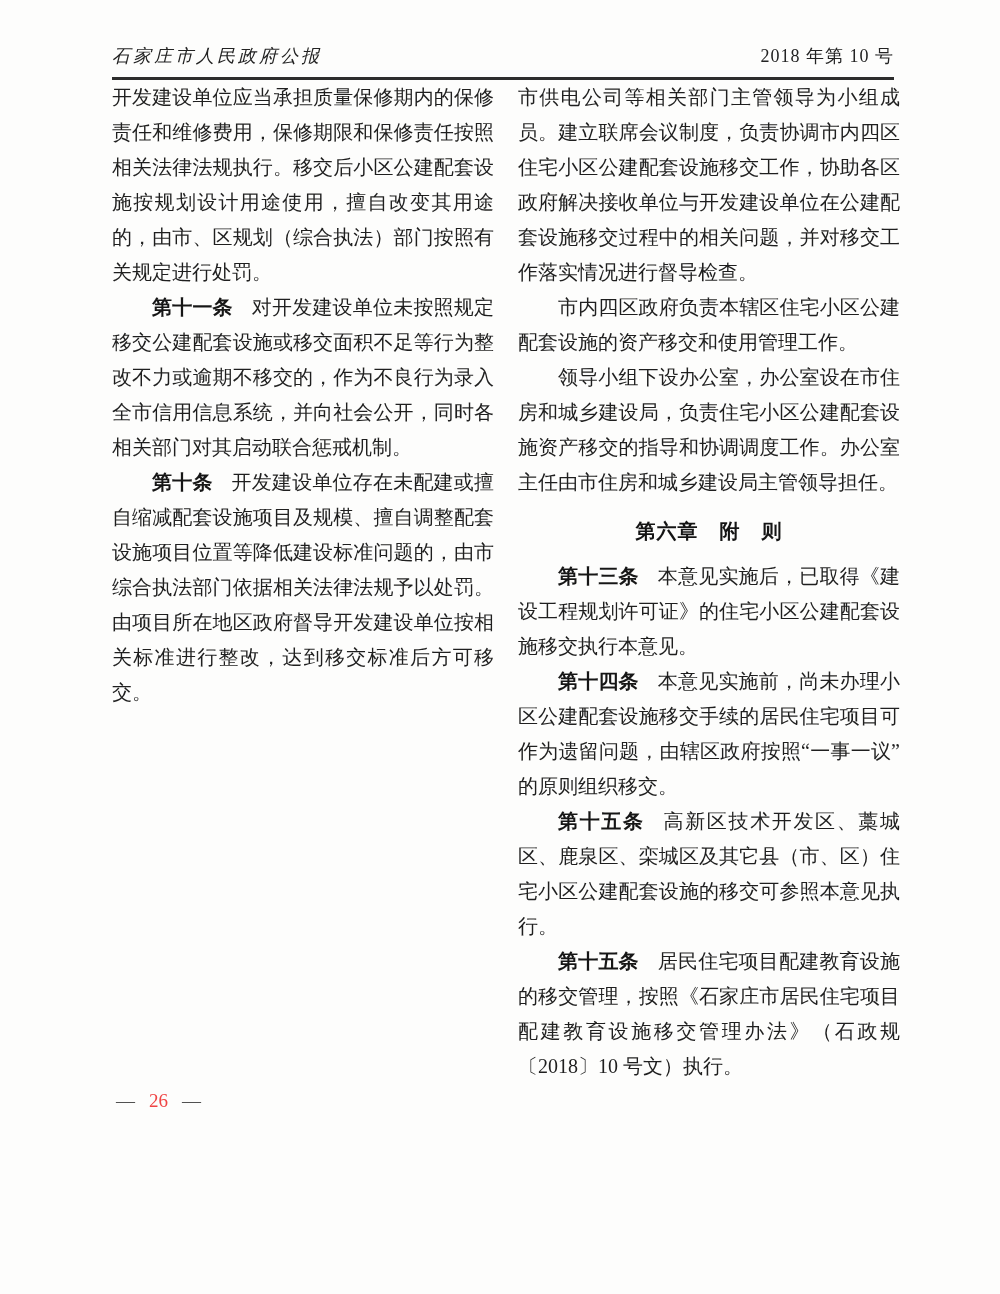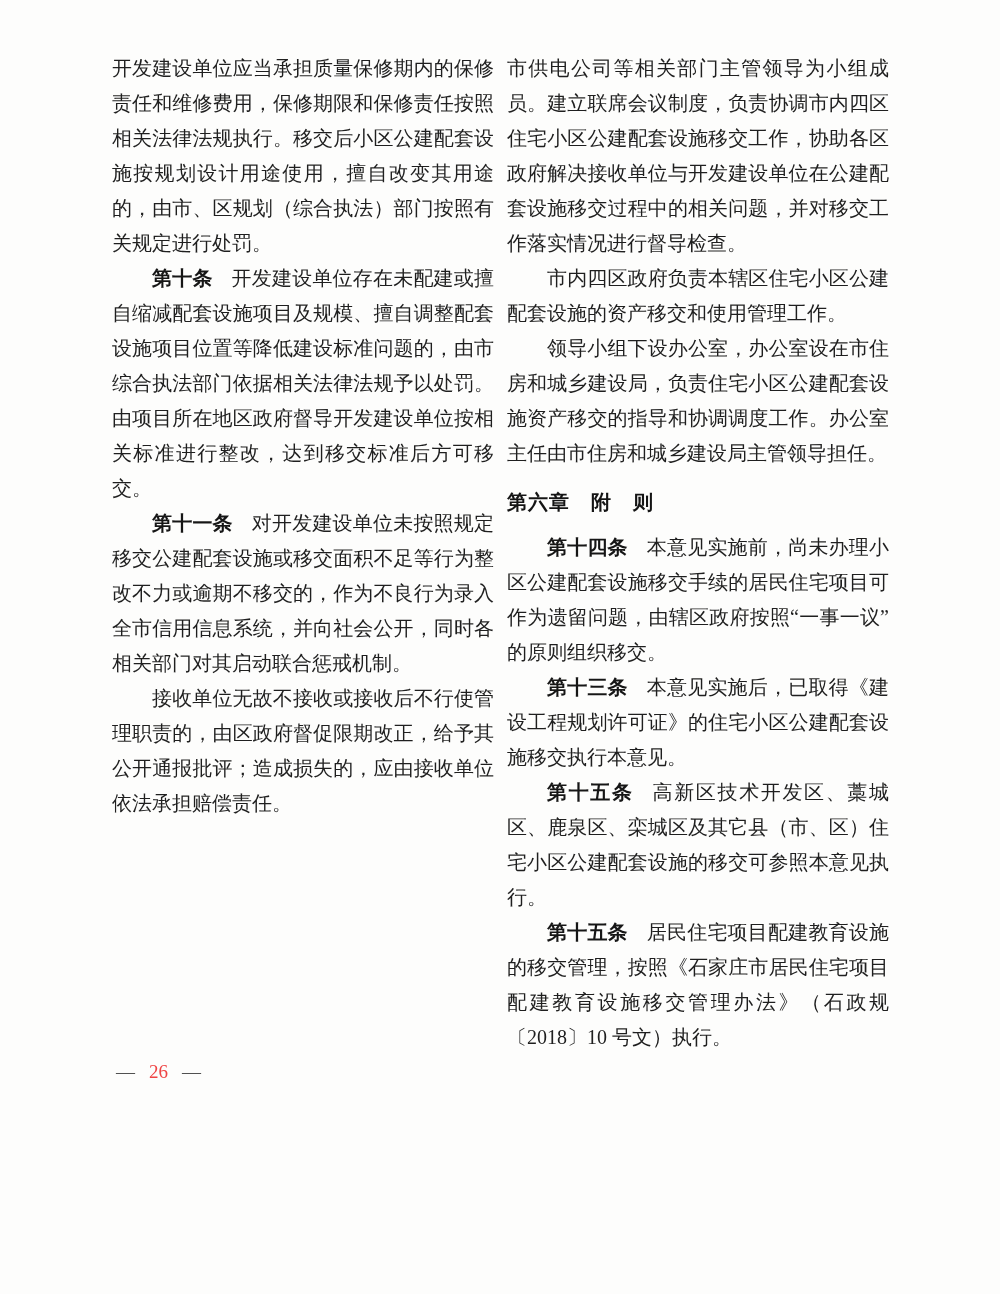--- a/index.html
+++ b/index.html
@@ -37,22 +37,21 @@
     color: #232323;
   }
   .issue {
     font-size: 18px;
     letter-spacing: 1px;
     color: #232323;
   }
   
   .columns {
     display: flex;
-    gap: 13px;
-    margin-top: 7px;
+    gap: 24px;
   }
   .column {
     width: 382px;
     flex: 0 0 382px;
   }
   p.body-para {
     margin: 0;
     font-size: 20px;
     line-height: 35px;
     text-align: justify;
@@ -63,20 +62,21 @@
     text-indent: 2em;
   }
   .lead {
     font-family: "Liberation Sans", sans-serif;
     font-weight: bold;
     color: #161616;
     margin-right: 0.95em;
   }
   p.chapter-heading {
     margin: 14px 0 10px 0;
+    text-align: center;
     font-family: "Liberation Sans", sans-serif;
     font-weight: bold;
     font-size: 20px;
     line-height: 35px;
     color: #141414;
     letter-spacing: 1px;
   }
   
   .footer {
     margin-top: 6px;
@@ -93,35 +93,38 @@
   }
   .footer .page-num {
     color: #ef4444;
   }
 </style>
 </head>
 <body>
 
 <div class="page">
 
+  <header class="header">
+    <span class="pub-title">石家庄市人民政府公报</span>
+    <span class="issue">2018 年第 10 号</span>
+  </header>
 
   <main class="columns">
     <section class="column" id="col-left">
         <p class="body-para">开发建设单位应当承担质量保修期内的保修责任和维修费用，保修期限和保修责任按照相关法律法规执行。移交后小区公建配套设施按规划设计用途使用，擅自改变其用途的，由市、区规划（综合执法）部门按照有关规定进行处罚。</p>
+        <p class="body-para indent"><span class="lead">第十一条</span>对开发建设单位未按照规定移交公建配套设施或移交面积不足等行为整改不力或逾期不移交的，作为不良行为录入全市信用信息系统，并向社会公开，同时各相关部门对其启动联合惩戒机制。</p>
         <p class="body-para indent"><span class="lead">第十条</span>开发建设单位存在未配建或擅自缩减配套设施项目及规模、擅自调整配套设施项目位置等降低建设标准问题的，由市综合执法部门依据相关法律法规予以处罚。由项目所在地区政府督导开发建设单位按相关标准进行整改，达到移交标准后方可移交。</p>
-        <p class="body-para indent"><span class="lead">第十一条</span>对开发建设单位未按照规定移交公建配套设施或移交面积不足等行为整改不力或逾期不移交的，作为不良行为录入全市信用信息系统，并向社会公开，同时各相关部门对其启动联合惩戒机制。</p>
-        <p class="body-para indent">接收单位无故不接收或接收后不行使管理职责的，由区政府督促限期改正，给予其公开通报批评；造成损失的，应由接收单位依法承担赔偿责任。</p>
       </section>
     <section class="column" id="col-right">
         <p class="body-para">市供电公司等相关部门主管领导为小组成员。建立联席会议制度，负责协调市内四区住宅小区公建配套设施移交工作，协助各区政府解决接收单位与开发建设单位在公建配套设施移交过程中的相关问题，并对移交工作落实情况进行督导检查。</p>
         <p class="body-para indent">市内四区政府负责本辖区住宅小区公建配套设施的资产移交和使用管理工作。</p>
         <p class="body-para indent">领导小组下设办公室，办公室设在市住房和城乡建设局，负责住宅小区公建配套设施资产移交的指导和协调调度工作。办公室主任由市住房和城乡建设局主管领导担任。</p>
         <p class="chapter-heading">第六章　附　则</p>
+        <p class="body-para indent"><span class="lead">第十三条</span>本意见实施后，已取得《建设工程规划许可证》的住宅小区公建配套设施移交执行本意见。</p>
         <p class="body-para indent"><span class="lead">第十四条</span>本意见实施前，尚未办理小区公建配套设施移交手续的居民住宅项目可作为遗留问题，由辖区政府按照“一事一议”的原则组织移交。</p>
-        <p class="body-para indent"><span class="lead">第十三条</span>本意见实施后，已取得《建设工程规划许可证》的住宅小区公建配套设施移交执行本意见。</p>
         <p class="body-para indent"><span class="lead">第十五条</span>高新区技术开发区、藁城区、鹿泉区、栾城区及其它县（市、区）住宅小区公建配套设施的移交可参照本意见执行。</p>
         <p class="body-para indent"><span class="lead">第十五条</span>居民住宅项目配建教育设施的移交管理，按照《石家庄市居民住宅项目配建教育设施移交管理办法》（石政规〔2018〕10 号文）执行。</p>
       </section>
   </main>
 
   <footer class="footer">
     <span class="dash">—</span>
     <span class="page-num">26</span>
     <span class="dash">—</span>
   </footer>

